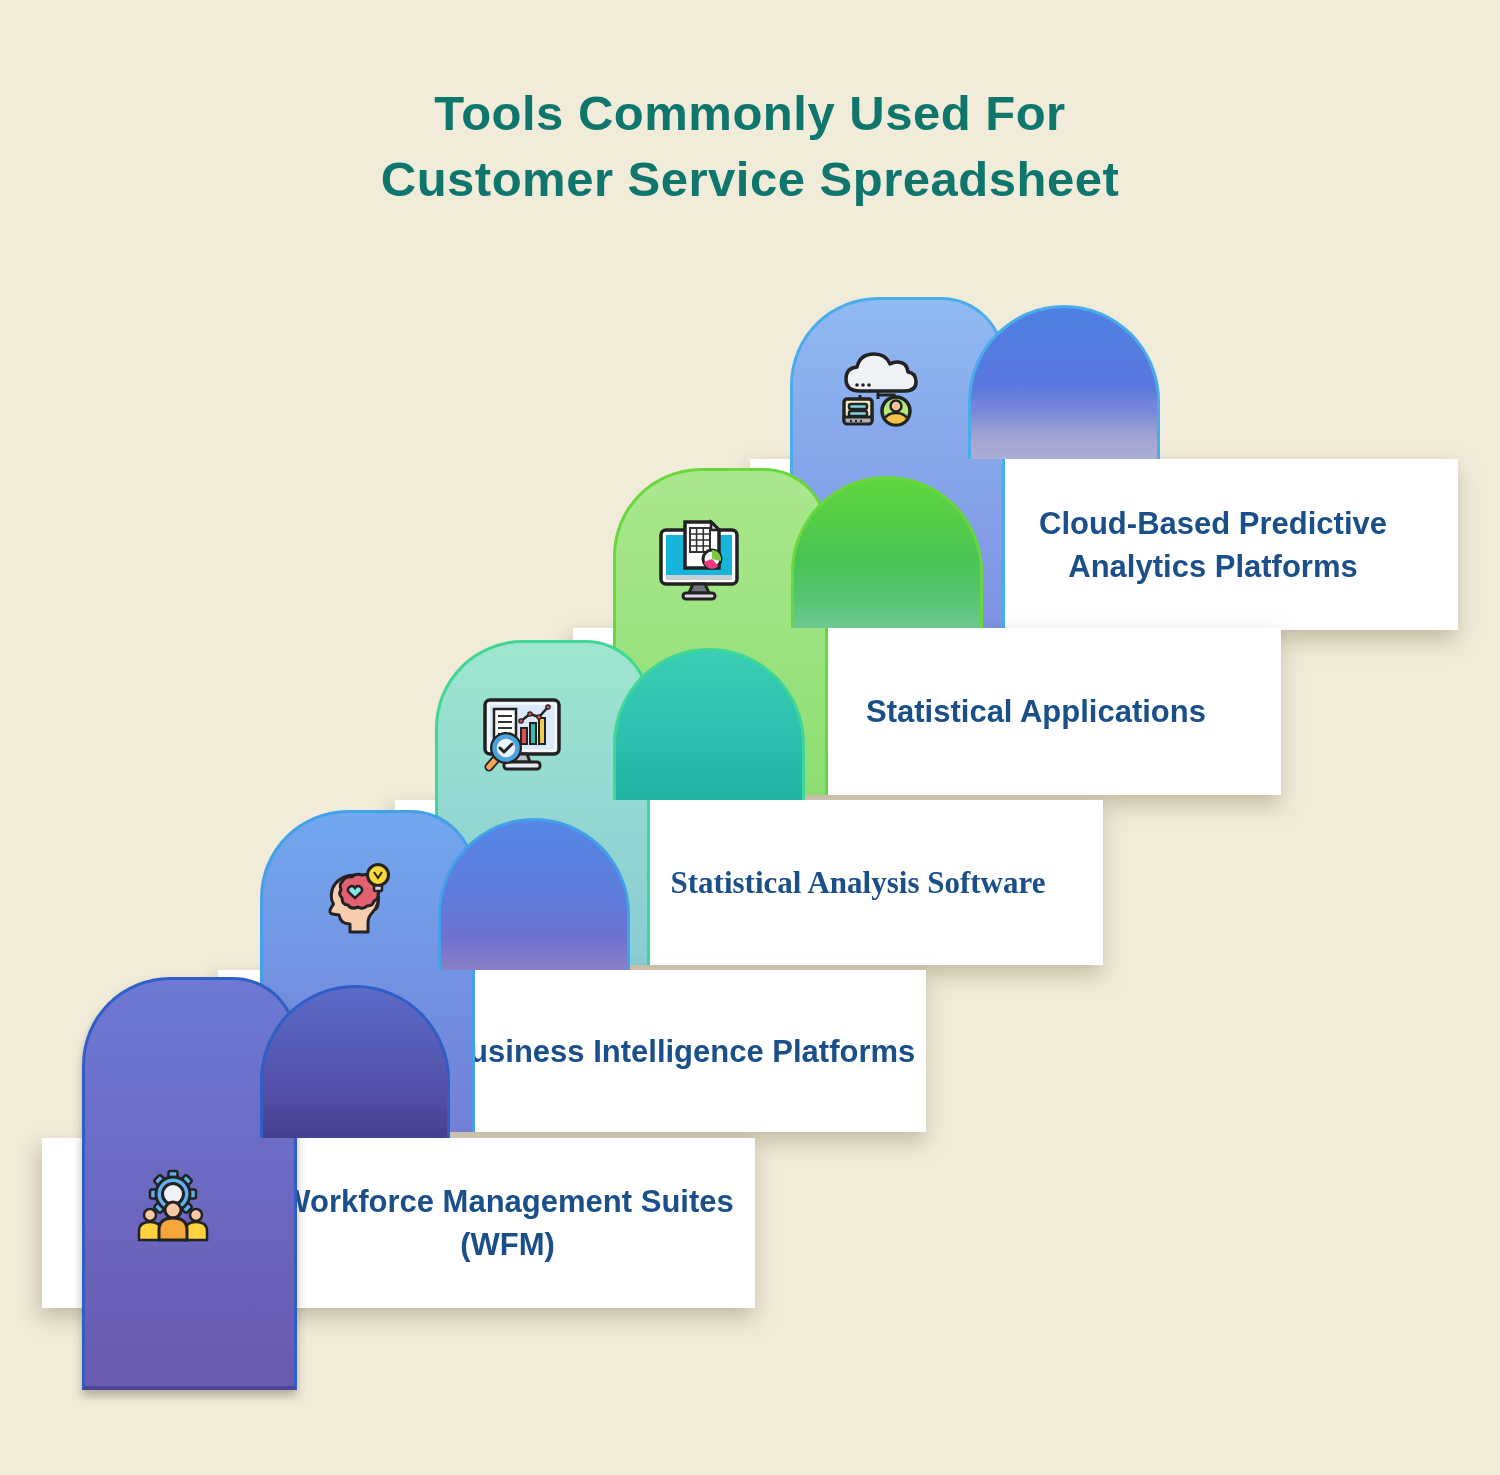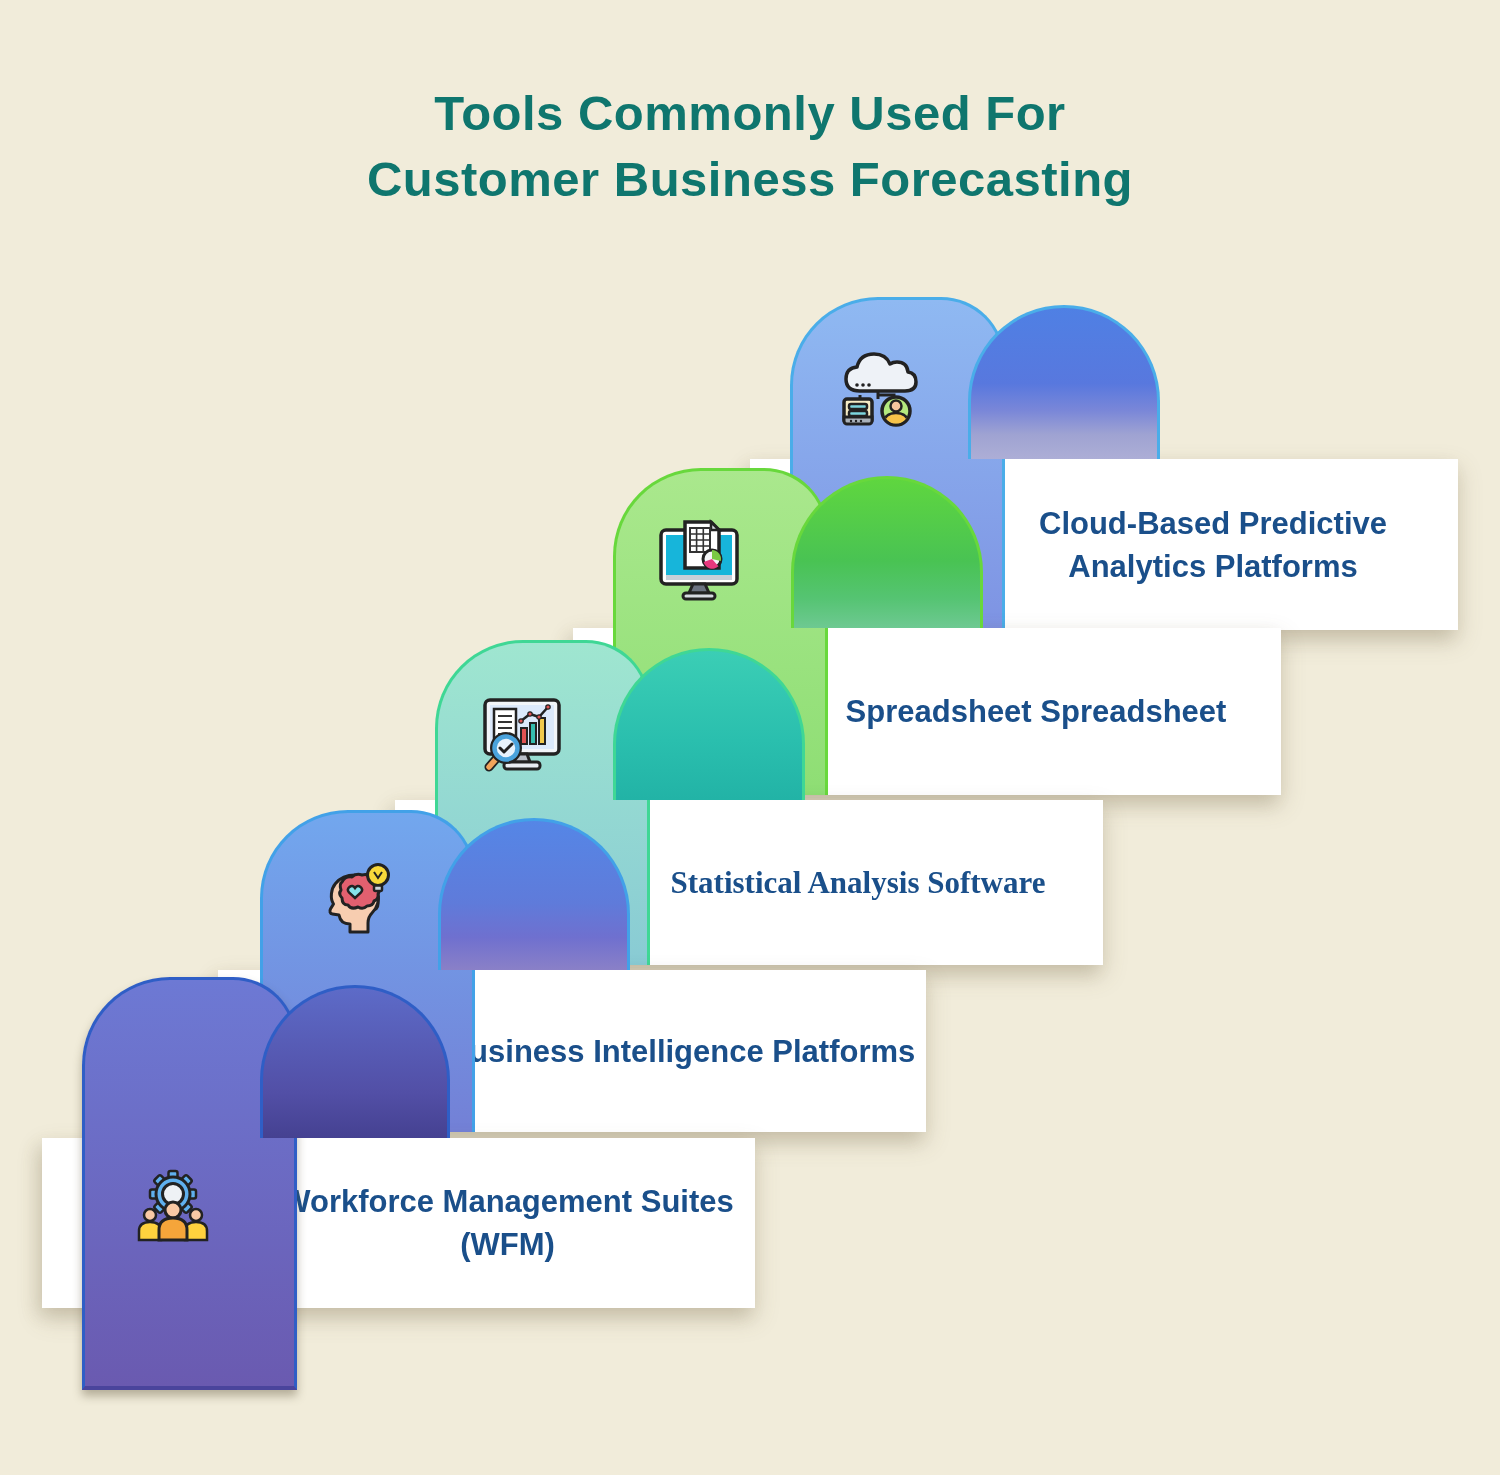--- a/index.html
+++ b/index.html
@@ -76,21 +76,21 @@
   .u4 .inner{left:260px;top:985px;width:190px;height:153px;}
   .u4 .icon {left:126px;top:1158px;}
 </style>
 </head>
 <body style="background-color: rgb(241, 236, 218);">
 
 <div class="canvas">
 
   <h1 class="title" style="color: #0f766e;">
     <span>Tools Commonly Used For</span><br>
-    <span>Customer Business Forecasting</span>
+    <span>Customer Service Spreadsheet</span>
   </h1>
 
   <div class="unit u0" style="--front-top: #8fb9f2; --front-bottom: #7e93e3; --edge: #4aade9; --inner-g: linear-gradient(180deg,#4f80e4 0%,#5878de 50%,#7a87d8 68%,#9fa3d2 84%,#adaed6 100%);">
     <div class="card" style="background: rgb(255, 255, 255);">
       <div class="label-zone">
           <div class="label" style="color: rgb(26, 79, 138);">Cloud-Based Predictive Analytics Platforms</div>
         </div>
     </div>
     <div class="front"></div>
     <div class="inner"></div>
@@ -116,21 +116,21 @@
           <path d="M53 80 q2 -10 13 -10 q11 0 13 10 v4 h-26 z" fill="#f6c34a" stroke="#222" stroke-width="2.5"></path>
         </g>
         <circle cx="66" cy="63" r="5.5" fill="#f6c59e" stroke="#222" stroke-width="2.5"></circle>
       </svg>
     </div>
   </div>
 
   <div class="unit u1" style="--front-top: #aae88d; --front-bottom: #8ede74; --edge: #68d83c; --inner-g: linear-gradient(180deg,#5fd63f 0%,#49c353 55%,#55c472 80%,#6ec992 100%);">
     <div class="card" style="background: rgb(255, 255, 255);">
       <div class="label-zone">
-          <div class="label" style="color: rgb(26, 79, 138);">Spreadsheet Spreadsheet</div>
+          <div class="label" style="color: rgb(26, 79, 138);">Statistical Applications</div>
         </div>
     </div>
     <div class="front"></div>
     <div class="inner"></div>
     <div class="icon">
       <svg viewBox="0 0 100 100">
         <rect x="8" y="16" width="76" height="54" rx="5" fill="#ffffff" stroke="#222" stroke-width="3.5"></rect>
         <rect x="13" y="21" width="66" height="40" fill="#17b5da"></rect>
         <rect x="13" y="61" width="66" height="5" fill="#c8cfd8"></rect>
         <path d="M40 70 h12 l4 9 h-20 z" fill="#6b7280" stroke="#222" stroke-width="3"></path>

